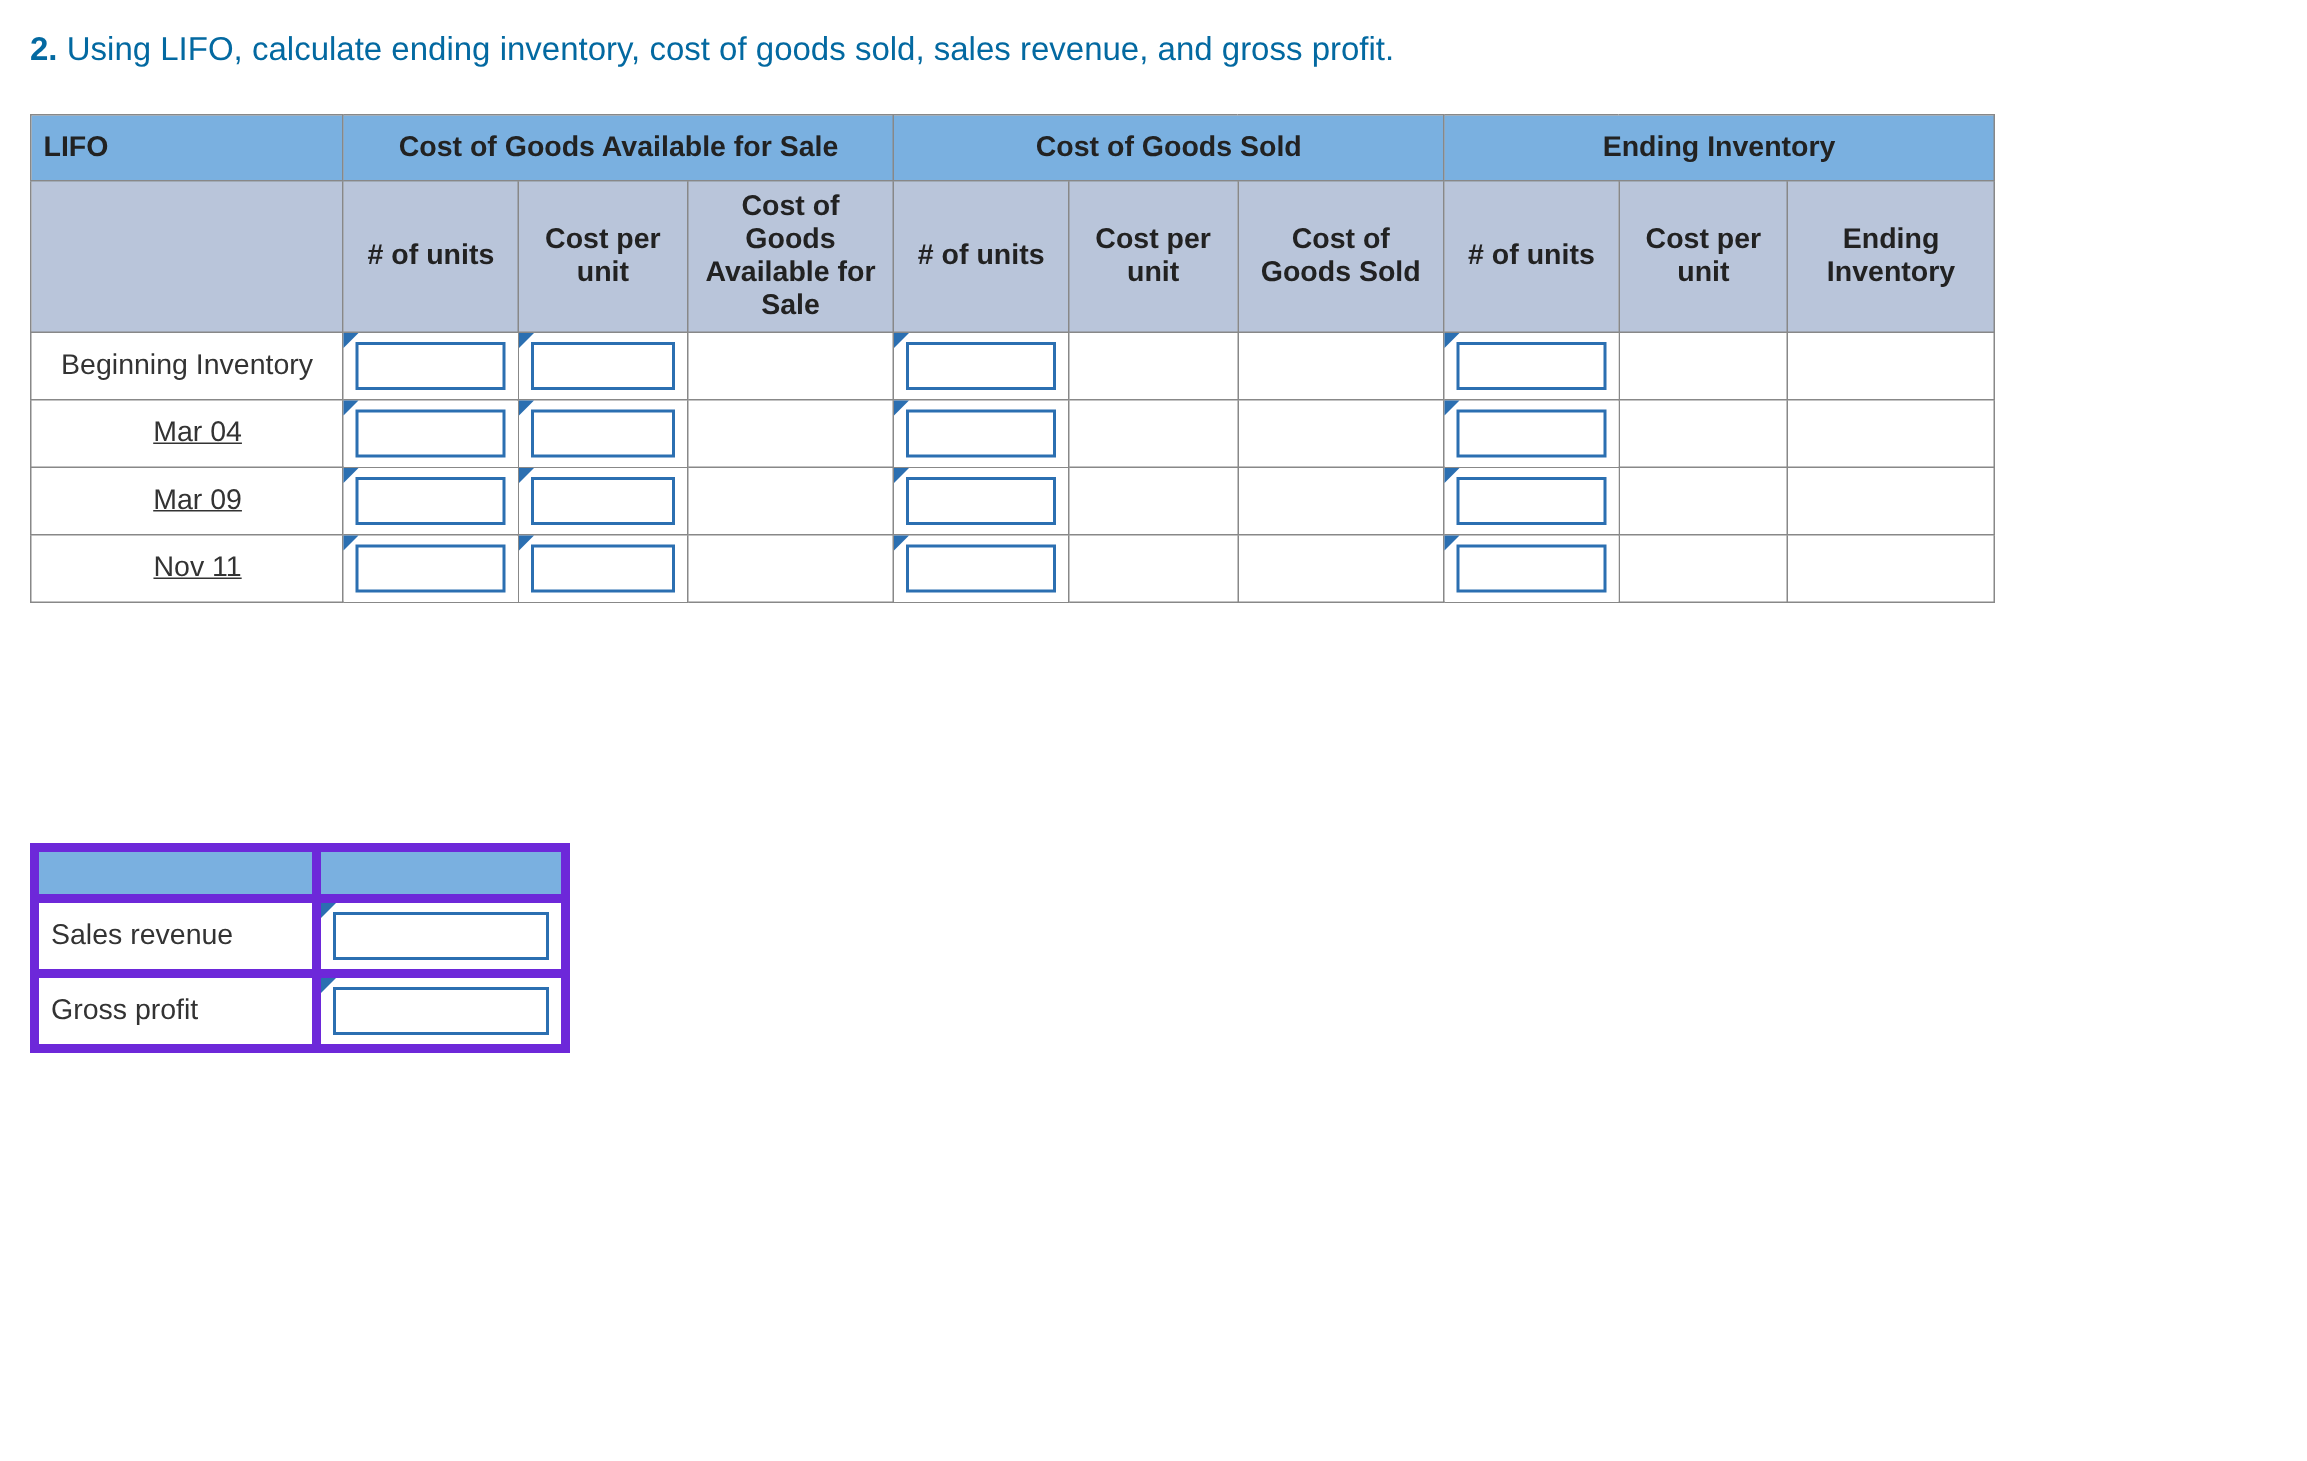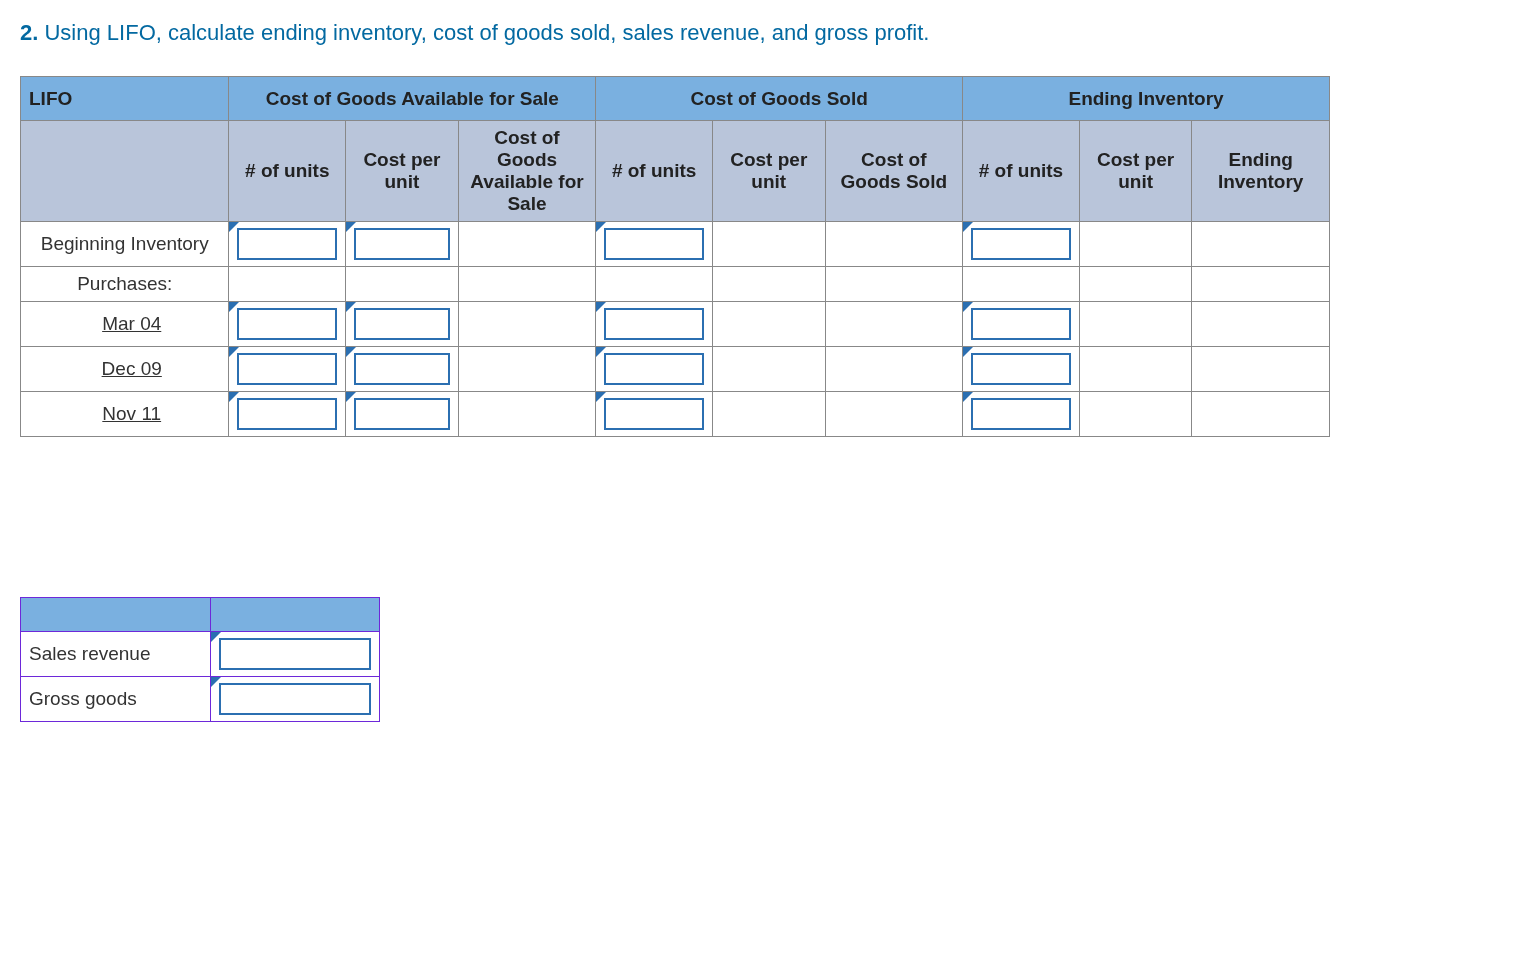--- a/index.html
+++ b/index.html
@@ -70,21 +70,21 @@
     border-top-width: 2px;
     display: block;
     width: 100%;
     height: 32px;
     box-sizing: border-box;
   }
   .plain-cell { background:#fff; height:34px; }
 
   .summary-table { width: 360px; margin-top: 160px; }
   .summary-table th, .summary-table td {
-    border: 1px solid #6d28d9;
+    border: 6px solid #6d28d9;
     padding: 6px 8px;
     font-size: 19px;
     height: 34px;
     box-sizing: border-box;
   }
   .summary-table .hdr-blue { height: 34px; }
   .summary-table .row-label { text-align:left; }
 
   .col-label { width: 200px; }
   .col-n { width: 112px; }
@@ -150,32 +150,20 @@
     <td class="plain-cell"></td>
     <td class="plain-cell"></td>
     <td class="input-cell">
           <span class="input-marker"></span>
           <span class="input-box"></span>
         </td>
     <td class="plain-cell"></td>
     <td class="plain-cell"></td>
   </tr>
 
-  <tr>
-    <td class="row-label">Purchases:</td>
-    <td class="plain-cell"></td>
-    <td class="plain-cell"></td>
-    <td class="plain-cell"></td>
-    <td class="plain-cell"></td>
-    <td class="plain-cell"></td>
-    <td class="plain-cell"></td>
-    <td class="plain-cell"></td>
-    <td class="plain-cell"></td>
-    <td class="plain-cell"></td>
-  </tr>
 
   <tr>
     <td class="row-label indent">Mar 04</td>
     <td class="input-cell">
           <span class="input-marker"></span>
           <span class="input-box"></span>
         </td>
     <td class="input-cell">
           <span class="input-marker"></span>
           <span class="input-box"></span>
@@ -189,21 +177,21 @@
     <td class="plain-cell"></td>
     <td class="input-cell">
           <span class="input-marker"></span>
           <span class="input-box"></span>
         </td>
     <td class="plain-cell"></td>
     <td class="plain-cell"></td>
   </tr>
 
   <tr>
-    <td class="row-label indent">Dec 09</td>
+    <td class="row-label indent">Mar 09</td>
     <td class="input-cell">
           <span class="input-marker"></span>
           <span class="input-box"></span>
         </td>
     <td class="input-cell">
           <span class="input-marker"></span>
           <span class="input-box"></span>
         </td>
     <td class="plain-cell"></td>
     <td class="input-cell">
@@ -259,20 +247,20 @@
     <th class="hdr-blue"></th>
   </tr>
   <tr>
     <td class="row-label">Sales revenue</td>
     <td class="input-cell">
           <span class="input-marker"></span>
           <span class="input-box"></span>
         </td>
   </tr>
   <tr>
-    <td class="row-label">Gross goods</td>
+    <td class="row-label">Gross profit</td>
     <td class="input-cell">
           <span class="input-marker"></span>
           <span class="input-box"></span>
         </td>
   </tr>
 </tbody>
   </table>
 
 </body></html>

